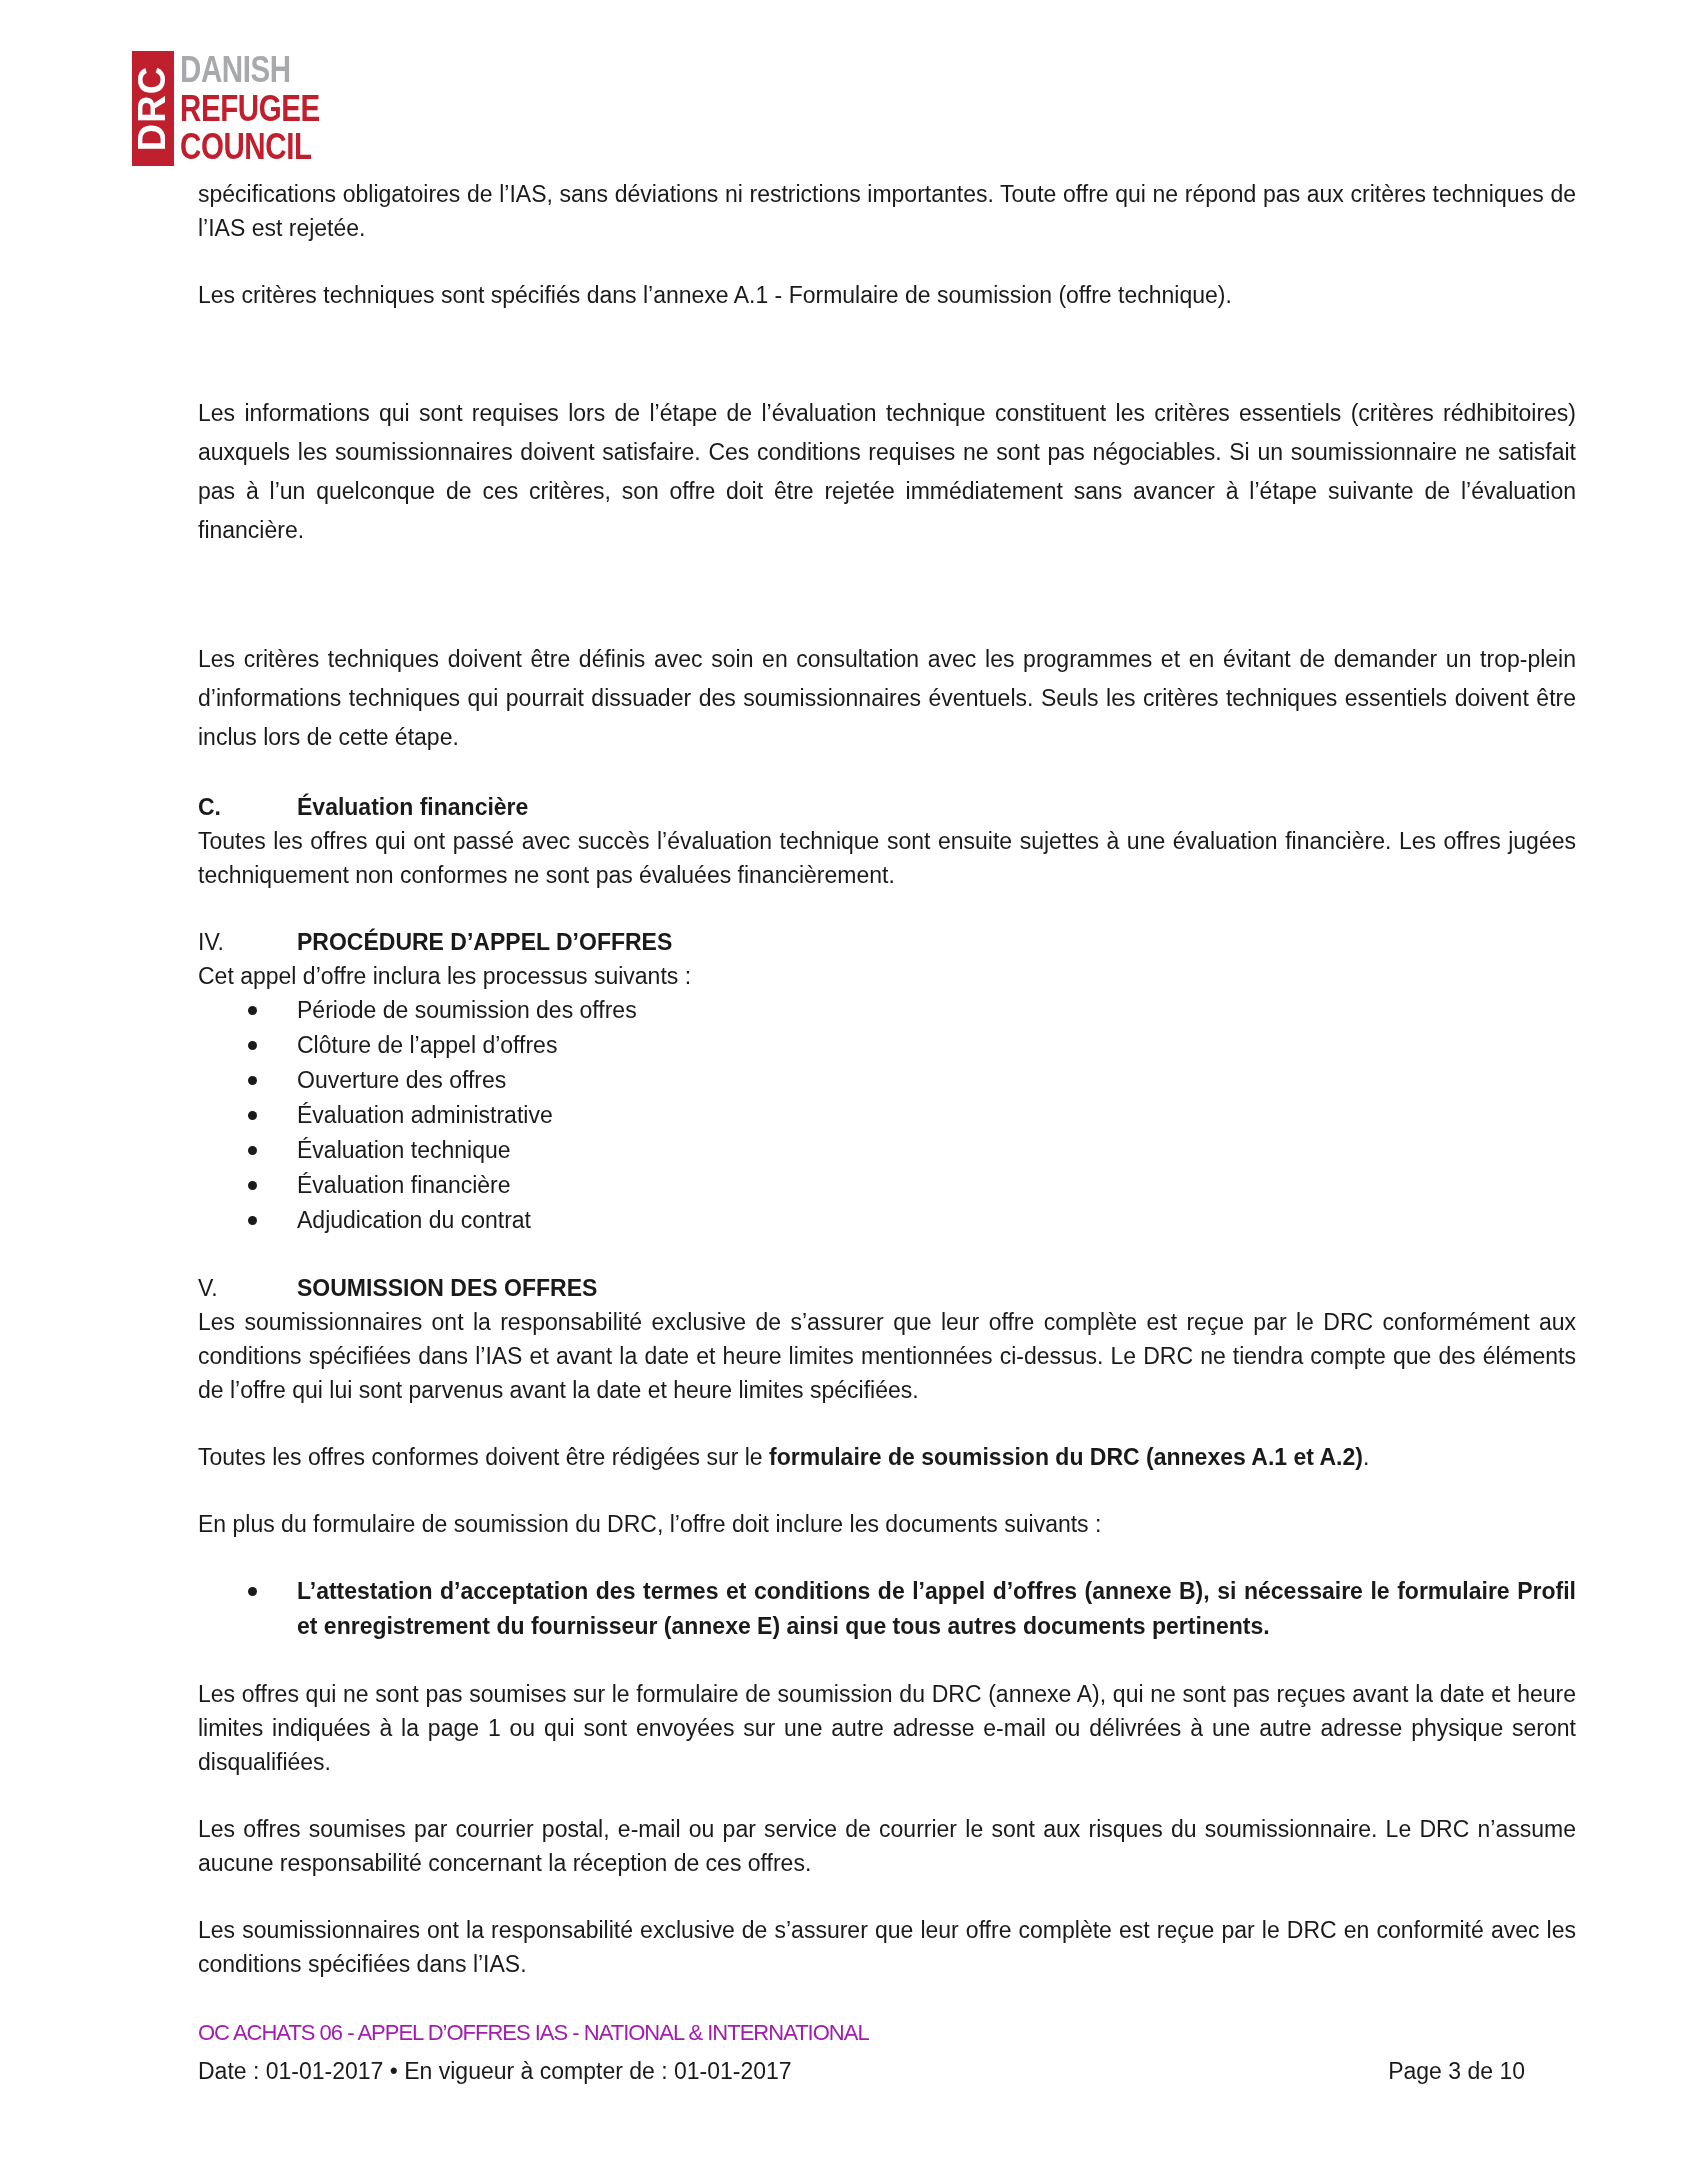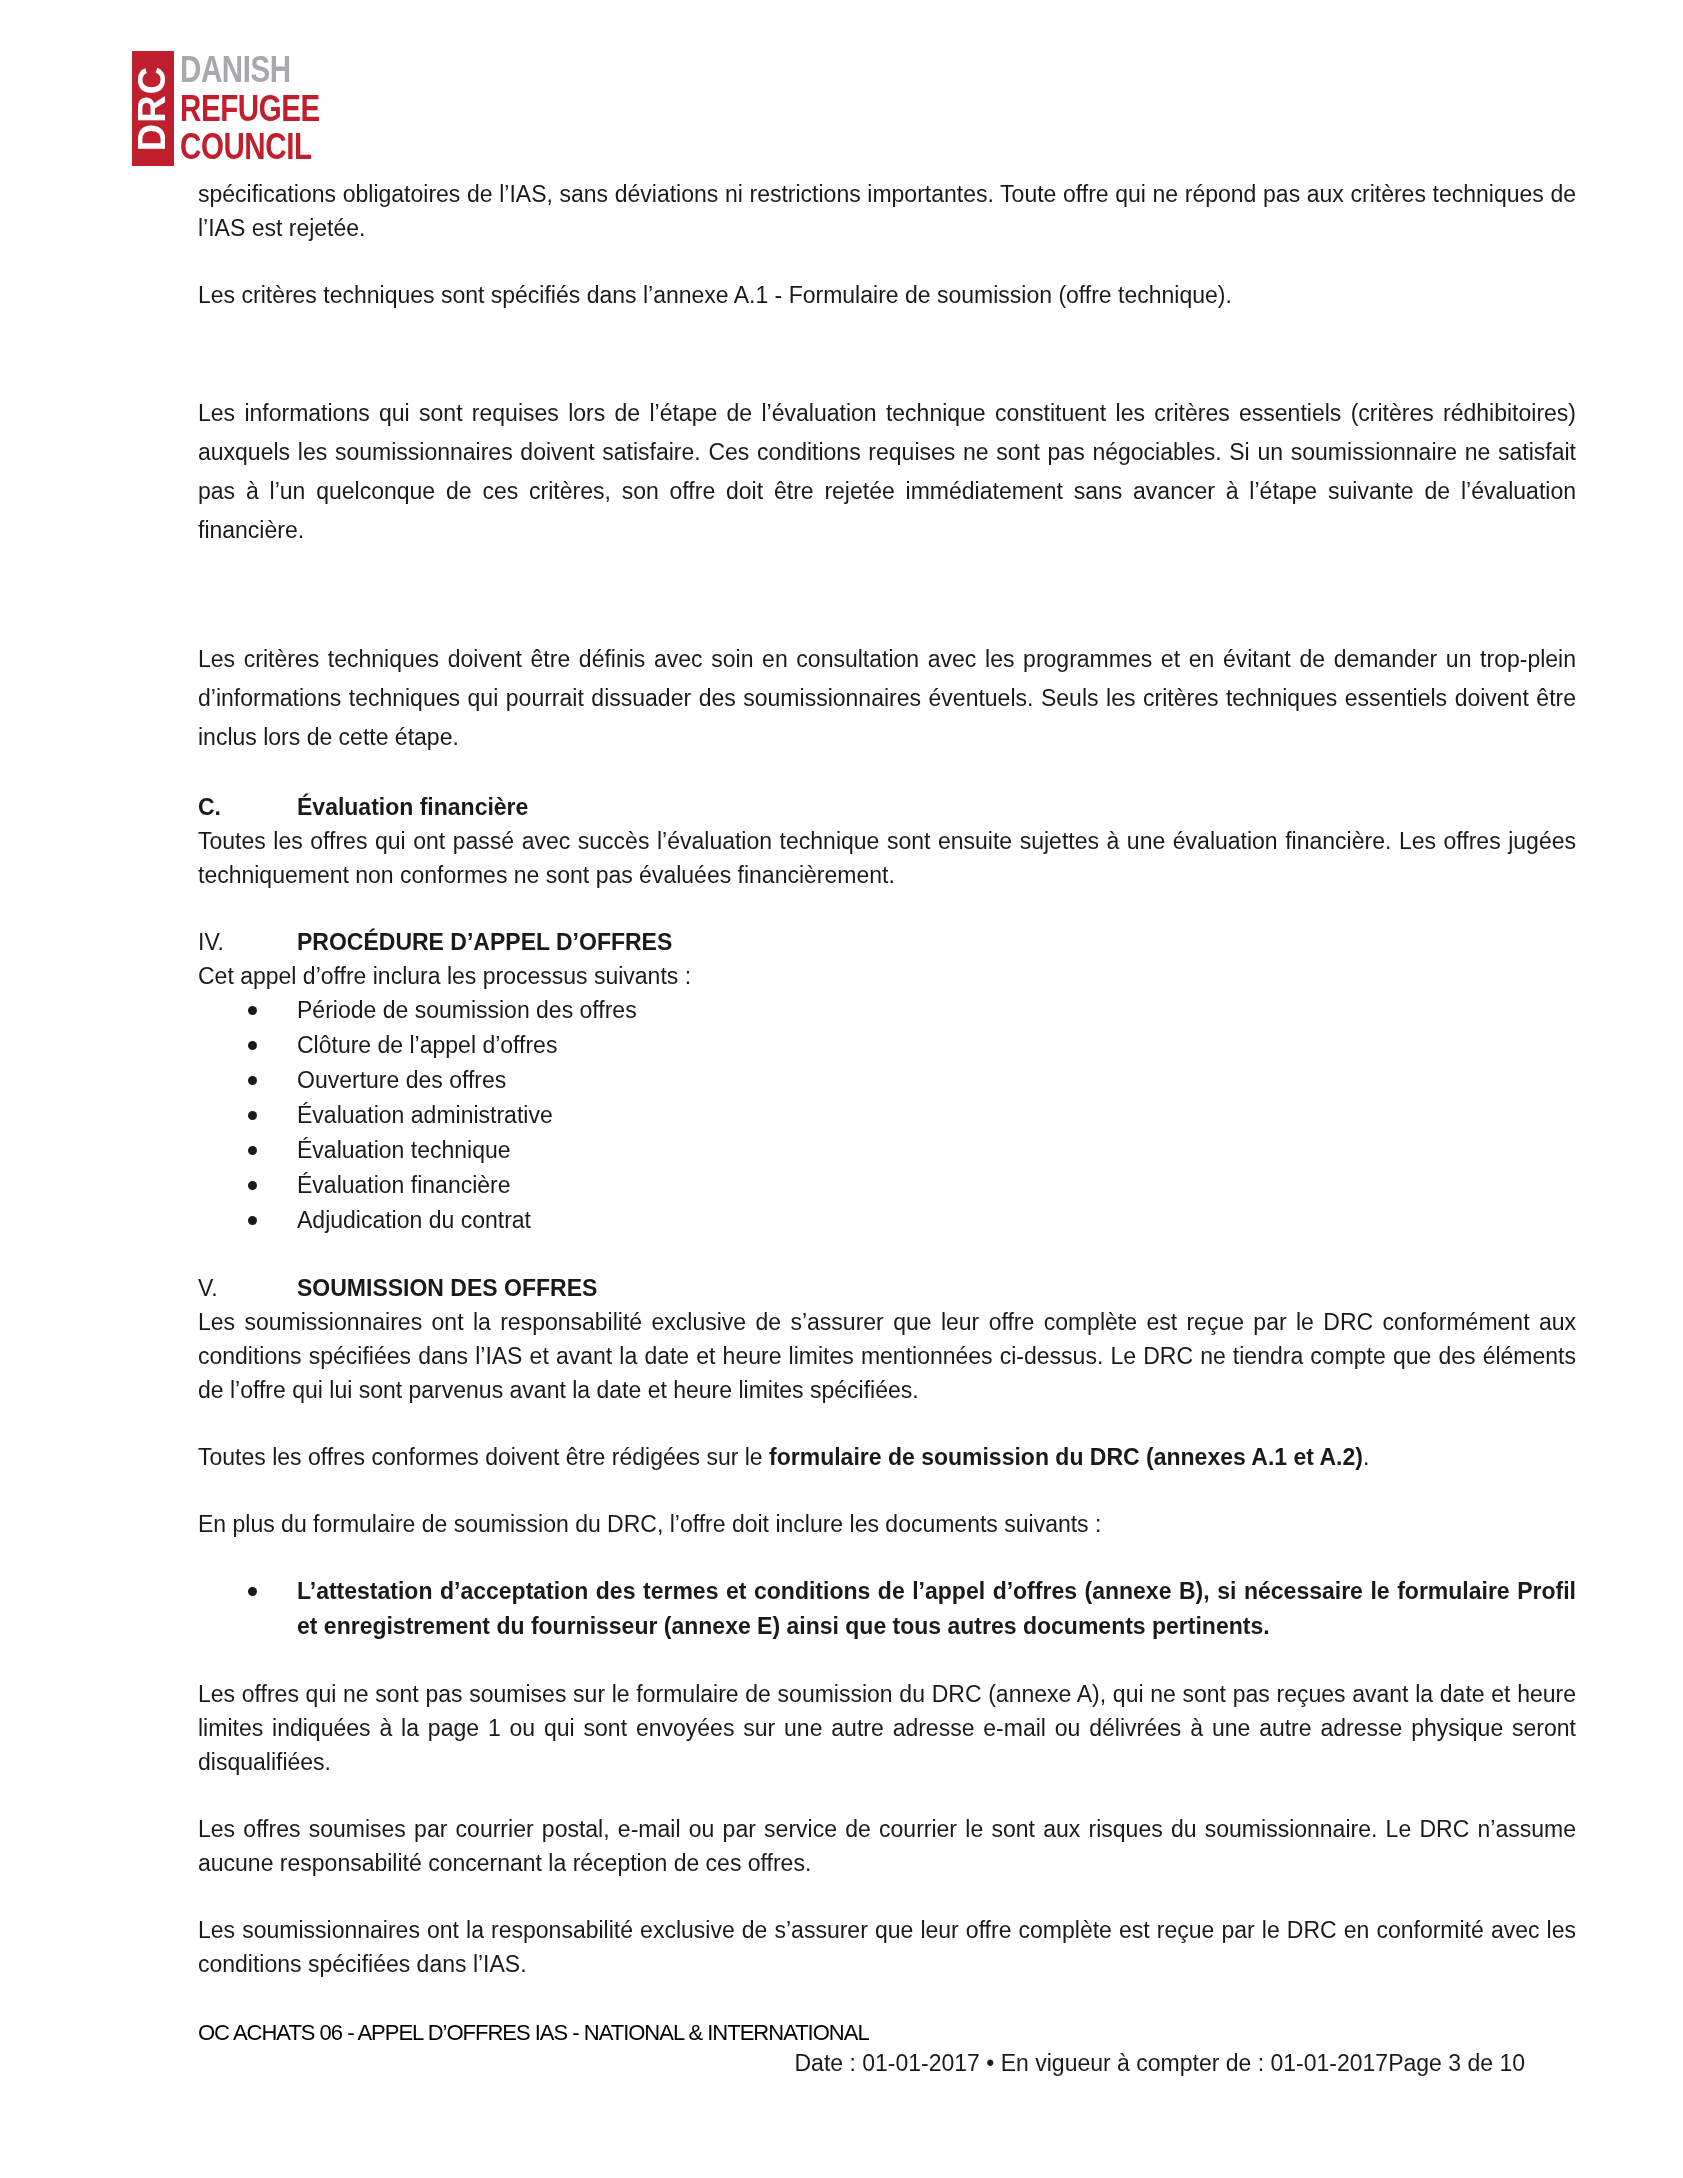--- a/index.html
+++ b/index.html
@@ -26,22 +26,22 @@
   .head .num { width: 99px; }
   .head .ttl { font-weight: bold; }
   .bold { font-weight: bold; }
   ul.bul { list-style: none; margin: 0; padding: 0; }
   ul.bul li { position: relative; padding-left: 99px; line-height: 35px; }
   ul.bul li::before { content: ""; position: absolute; left: 50px; top: 13px; width: 9px; height: 9px;
                       border-radius: 50%; background: #1a1a1a; }
   ul.bul.bold li { font-weight: bold; text-align: justify; }
 
   .footer { position: absolute; left: 198px; top: 2018px; width: 1327px; }
-  .footer .doc { color: #000000; font-size: 22px; letter-spacing: -1px; line-height: 30px; }
-  .footer .line { display: flex; justify-content: flex-end; font-size: 23px; line-height: 30px; }
+  .footer .doc { color: #a21caf; font-size: 22px; letter-spacing: -1px; line-height: 30px; }
+  .footer .line { display: flex; justify-content: space-between; font-size: 23px; margin-top: 8px; line-height: 30px; }
 </style>
 </head>
 <body>
 
 <div class="logo">
   <div class="drc">
       <span>DRC</span>
     </div>
   <div class="w w1">DANISH</div>
   <div class="w w2">REFUGEE</div>

